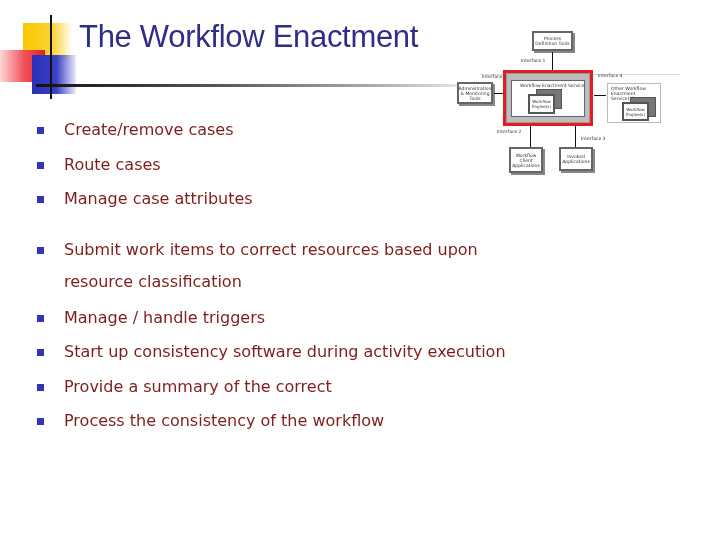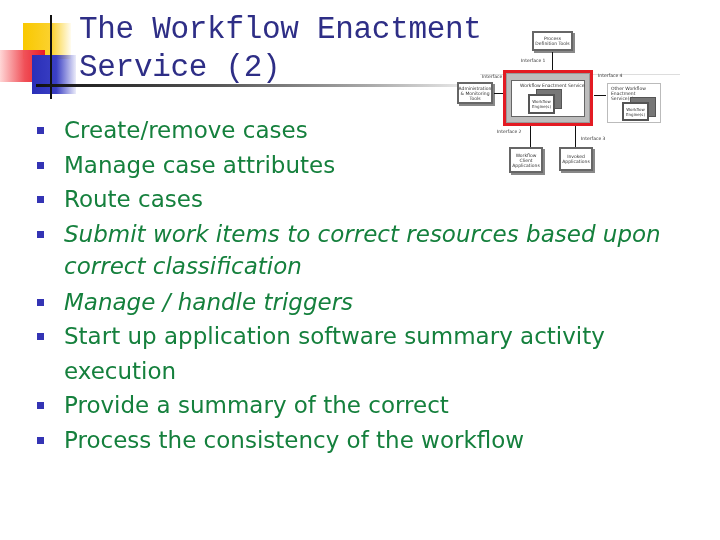--- a/index.html
+++ b/index.html
@@ -13,29 +13,29 @@
       background: linear-gradient(to right, #f9c800 0%, #fbd230 60%, rgba(255,240,180,0.2) 100%); }
     .deco-blue { position: absolute; left: 32px; top: 55px; width: 44px; height: 39px;
       background: linear-gradient(to right, #2a2fb8 0%, #3a3fc4 55%, rgba(120,125,220,0.15) 100%); }
     .deco-red { position: absolute; left: 0px; top: 50px; width: 45px; height: 32px;
       background: linear-gradient(to right, rgba(255,120,120,0.3) 0%, #f05058 55%, #e81c28 100%); }
     .deco-vline { position: absolute; left: 50px; top: 15px; width: 2px; height: 84px; background: #111; }
     .deco-hline { position: absolute; left: 36px; top: 84px; width: 446px; height: 3px;
       background: linear-gradient(to right, #111 0%, #555 40%, #aaa 75%, rgba(220,220,220,0.3) 100%); }
 
     .title {
-      position: absolute; left: 79px; top: 11px; width: 420px;
+      position: absolute; left: 79px; top: 18px; width: 420px;
       color: #2e2e86; font-size: 31px; line-height: 38px; font-weight: normal;
-      font-family: Liberation Mono, monospace; letter-spacing: -0.3px;
+      font-family: Liberation Sans, sans-serif; letter-spacing: -0.3px;
     }
     .title div { white-space: nowrap; }
 
     
     .bullets { position: absolute; left: 36px; top: 113px; width: 660px; margin: 0; padding: 0; list-style: none; }
-    .bullets li { position: relative; padding-left: 28px; font-size: 23px; line-height: 34.5px; color: #15803d; }
+    .bullets li { position: relative; padding-left: 28px; font-size: 16px; line-height: 34.5px; color: #7f1d1d; }
     .bullets li.two-line { line-height: 32px; }
     .bullets li .bullet-sq {
       position: absolute; left: 1px; top: 14px; width: 7px; height: 7px; background: #3434b4;
     }
     .bullets li .txt { display: block; }
 
     
     .diagram { position: absolute; left: 440px; top: 25px; width: 280px; height: 150px; font-family: "DejaVu Sans", sans-serif; }
     .dbox { position: absolute; background: #fff; border: 2px solid #666; box-sizing: border-box;
       font-size: 4.5px; line-height: 5px; color: #333; text-align: center; display: flex; align-items: center; justify-content: center; }
@@ -55,48 +55,47 @@
 <body>
 
 <div class="deco-yellow"></div>
 <div class="deco-red"></div>
 <div class="deco-blue"></div>
 <div class="deco-vline"></div>
 <div class="deco-hline"></div>
 
 <div class="title">
   <div>The Workflow Enactment</div>
-  <div>Service (2)</div>
 </div>
 
 <ul class="bullets">
   <li>
     <span class="bullet-sq"></span>
     <span class="txt">Create/remove cases</span>
   </li>
   <li>
     <span class="bullet-sq"></span>
-    <span class="txt">Manage case attributes</span>
+    <span class="txt">Route cases</span>
   </li>
   <li>
     <span class="bullet-sq"></span>
-    <span class="txt">Route cases</span>
+    <span class="txt">Manage case attributes</span>
   </li>
-  <li class="two-line" style="margin-top:1px;font-style:italic;">
+  <li class="two-line" style="margin-top:17px;">
     <span class="bullet-sq" style="top:13px;"></span>
     <span class="txt">Submit work items to correct resources based upon</span>
-    <span class="txt">correct classification</span>
+    <span class="txt">resource classification</span>
   </li>
-  <li style="margin-top:3px;font-style:italic;">
+  <li style="margin-top:3px;">
     <span class="bullet-sq"></span>
     <span class="txt">Manage / handle triggers</span>
   </li>
   <li>
     <span class="bullet-sq"></span>
-    <span class="txt">Start up application software summary activity execution</span>
+    <span class="txt">Start up consistency software during activity execution</span>
   </li>
   <li>
     <span class="bullet-sq"></span>
     <span class="txt">Provide a summary of the correct</span>
   </li>
   <li>
     <span class="bullet-sq"></span>
     <span class="txt">Process the consistency of the workflow</span>
   </li>
 </ul>

